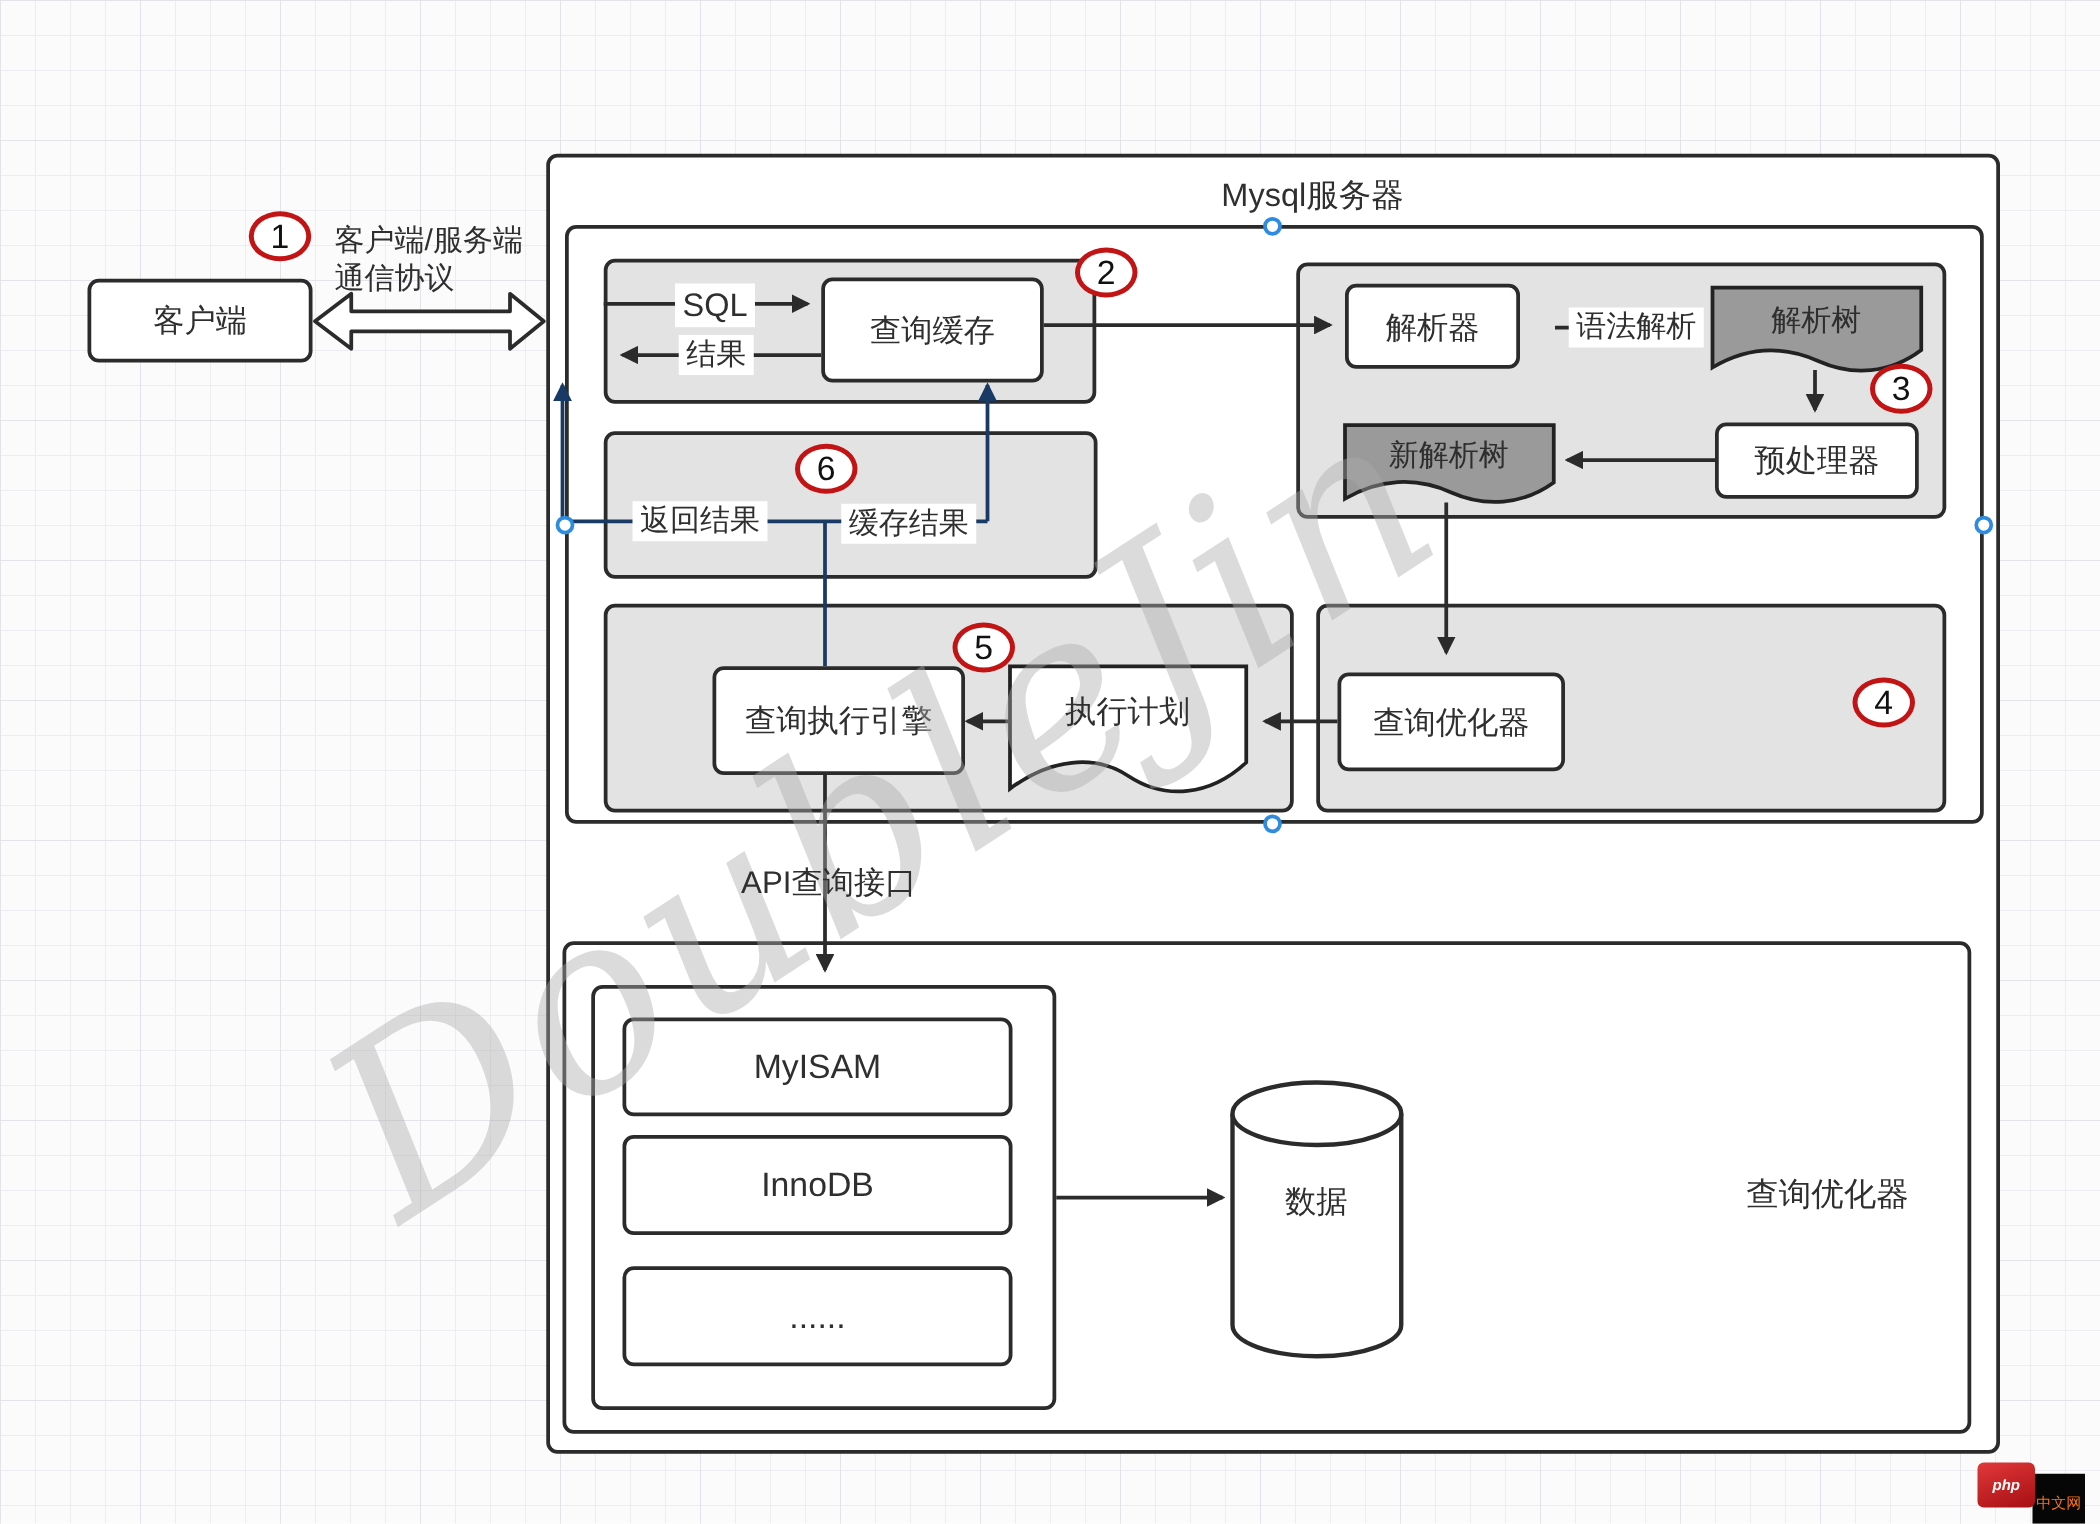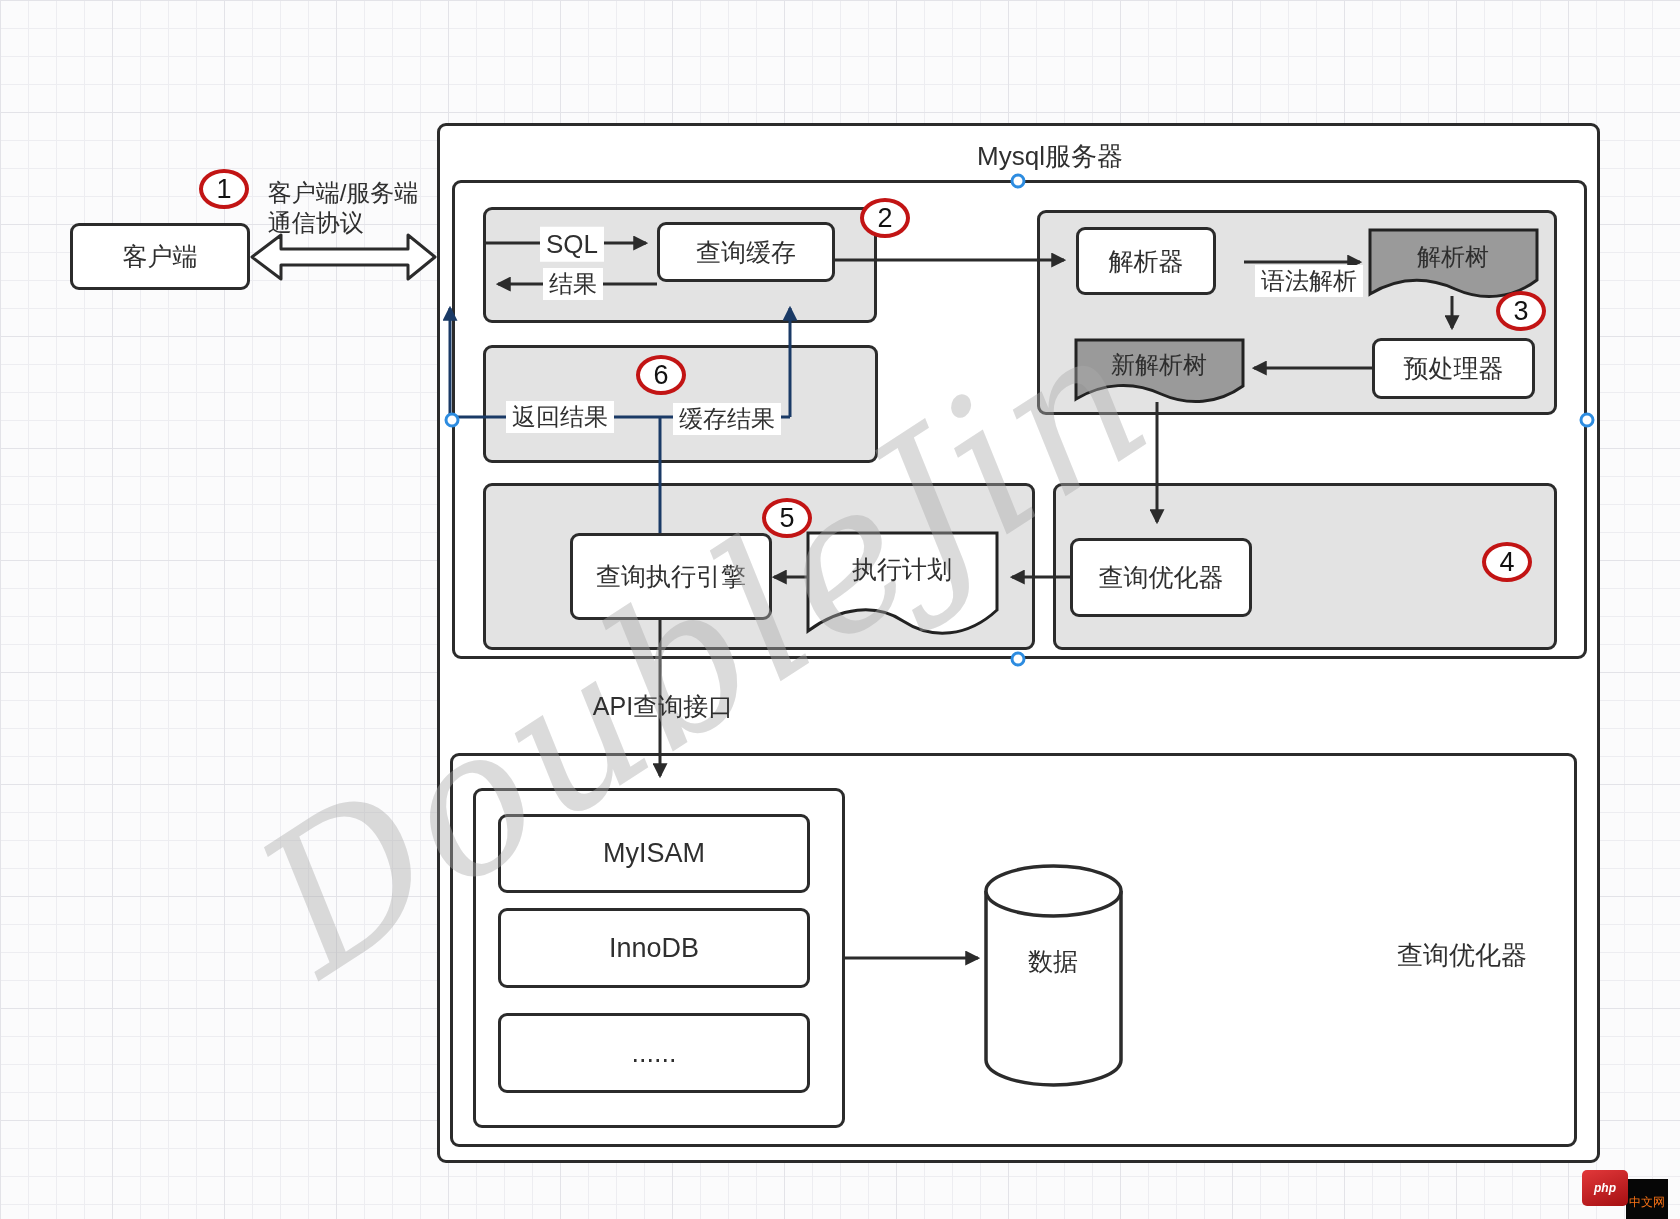--- a/index.html
+++ b/index.html
@@ -50,21 +50,21 @@
 
   <div class="box panel" style="left:483px;top:207px;width:394px;height:116px;"></div>
   <div class="box panel" style="left:1037px;top:210px;width:520px;height:205px;"></div>
   <div class="box panel" style="left:483px;top:345px;width:395px;height:118px;"></div>
   <div class="box panel" style="left:483px;top:483px;width:552px;height:167px;"></div>
   <div class="box panel" style="left:1053px;top:483px;width:504px;height:167px;"></div>
 
   <div class="box" style="left:70px;top:223px;width:180px;height:67px;">
     <span>客户端</span>
   </div>
-  <div class="box" style="left:657px;top:222px;width:178px;height:60px;">
+  <div class="box" style="left:657px;top:222px;width:178px;height:84px;">
     <span>查询缓存</span>
   </div>
   <div class="box" style="left:1076px;top:227px;width:140px;height:68px;">
     <span>解析器</span>
   </div>
   <div class="box" style="left:1372px;top:338px;width:163px;height:61px;">
     <span>预处理器</span>
   </div>
   <div class="box" style="left:1070px;top:538px;width:182px;height:79px;">
     <span>查询优化器</span>
@@ -124,21 +124,21 @@
 
   <div class="label" style="left:1050px;top:156px;font-size:26px;">Mysql服务器</div>
 
   <div class="label sub" style="left:343px;top:208px;">
     <div>客户端/服务端</div>
     <div>通信协议</div>
   </div>
 
   <div class="label wbg" style="left:572px;top:244px;font-size:26px;">SQL</div>
   <div class="label wbg" style="left:573px;top:284px;">结果</div>
-  <div class="label wbg" style="left:1309px;top:262px;margin-top:19px;">语法解析</div>
+  <div class="label wbg" style="left:1309px;top:262px;">语法解析</div>
   <div class="label dkt" style="left:1453px;top:257px;">解析树</div>
   <div class="label dkt" style="left:1159px;top:365px;">新解析树</div>
   <div class="label wbg" style="left:560px;top:417px;">返回结果</div>
   <div class="label wbg" style="left:727px;top:419px;">缓存结果</div>
   <div class="label" style="left:902px;top:570px;font-size:25px;">执行计划</div>
   <div class="label" style="left:663px;top:707px;font-size:25px;">API查询接口</div>
   <div class="label" style="left:1053px;top:962px;font-size:25px;">数据</div>
   <div class="label" style="left:1462px;top:955px;font-size:26px;">查询优化器</div>
 
   <div class="step" style="left:224px;top:189px;">1</div>

